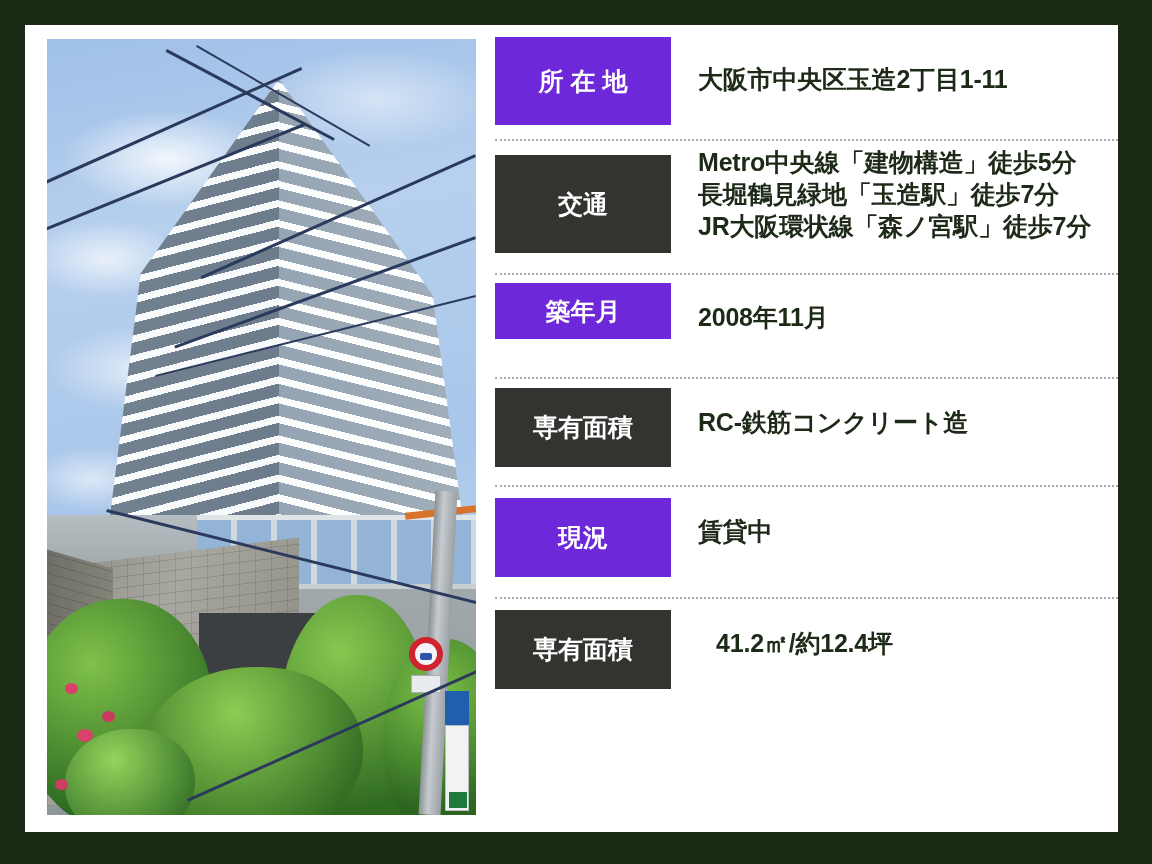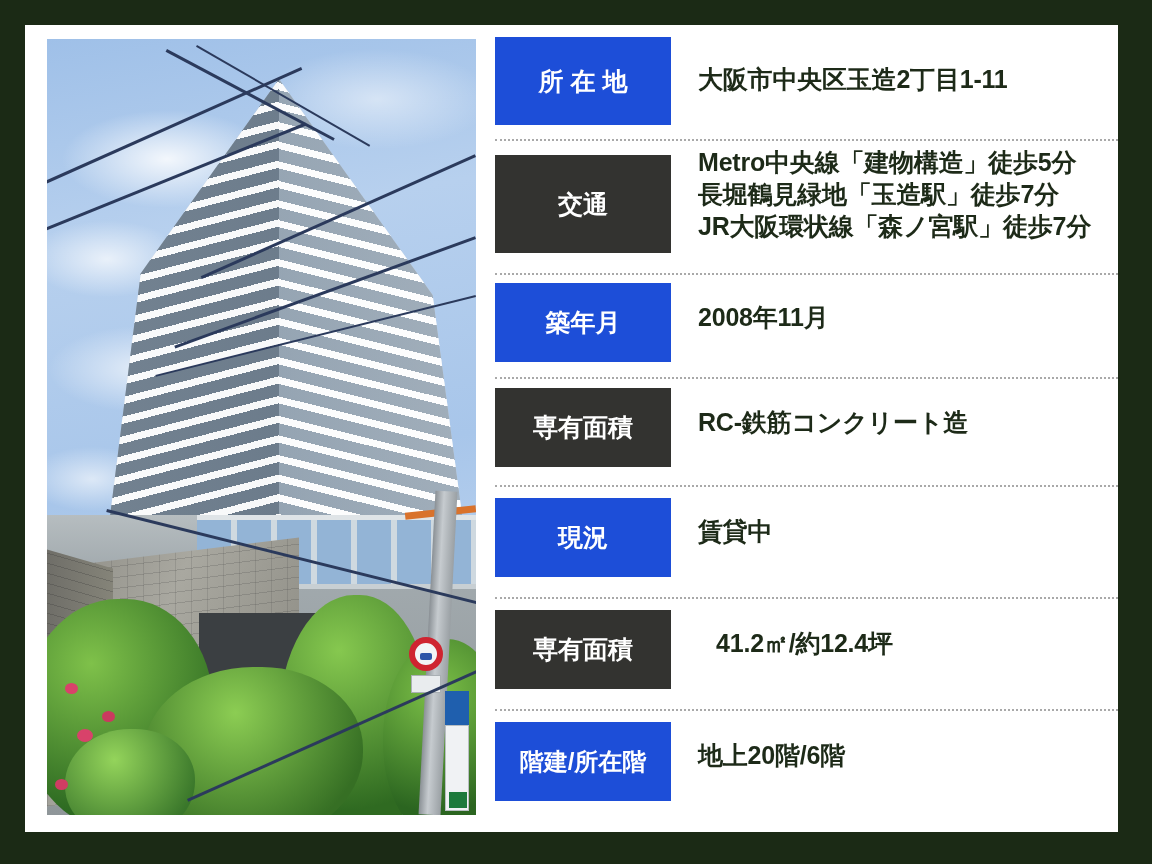--- a/index.html
+++ b/index.html
@@ -299,21 +299,21 @@
     flex: 0 0 176px;
     color: #ffffff;
     font-size: 25px;
     font-weight: bold;
     text-align: center;
     display: flex;
     align-items: center;
     justify-content: center;
     letter-spacing: 0px;
   }
-  .label-green  { background: #1d4ed8; }
+  .label-green  { background: #6d28d9; font-family: Liberation Serif, serif; }
   .label-gray   { background: #333330; }
 
   .spec-value {
     flex: 1 1 auto;
     padding-left: 27px;
     color: #1d2a18;
     font-size: 25px;
     font-weight: bold;
     line-height: 1.28;
     letter-spacing: -0.2px;
@@ -322,21 +322,21 @@
   
   .r-address  { height: 104px; }
   .r-address  .spec-label { height: 88px; letter-spacing: 7px; text-indent: 7px; }
   .r-address  .spec-value { padding-top: 26px; }
 
   .r-transit  { height: 134px; }
   .r-transit  .spec-label { height: 98px; margin-top: 14px; }
   .r-transit  .spec-value { padding-top: 5px; }
 
   .r-built    { height: 104px; }
-  .r-built    .spec-label { height: 79px; margin-top: 8px; }
+  .r-built    .spec-label { height: 56px; margin-top: 8px; }
   .r-built    .spec-value { padding-top: 26px; }
 
   .r-struct   { height: 108px; }
   .r-struct   .spec-label { height: 79px; margin-top: 9px; }
   .r-struct   .spec-value { padding-top: 27px; }
 
   .r-status   { height: 112px; }
   .r-status   .spec-label { height: 79px; margin-top: 11px; }
   .r-status   .spec-value { padding-top: 28px; }
 
@@ -436,20 +436,16 @@
       <div class="spec-row r-status">
         <div class="spec-label label-green">現況</div>
         <div class="spec-value">賃貸中</div>
       </div>
 
       <div class="spec-row r-area">
         <div class="spec-label label-gray">専有面積</div>
         <div class="spec-value">41.2㎡/約12.4坪</div>
       </div>
 
-      <div class="spec-row r-floors">
-        <div class="spec-label label-green">階建/所在階</div>
-        <div class="spec-value">地上20階/6階</div>
-      </div>
 
     </div>
   </div>
 </div>
 
 </body></html>

